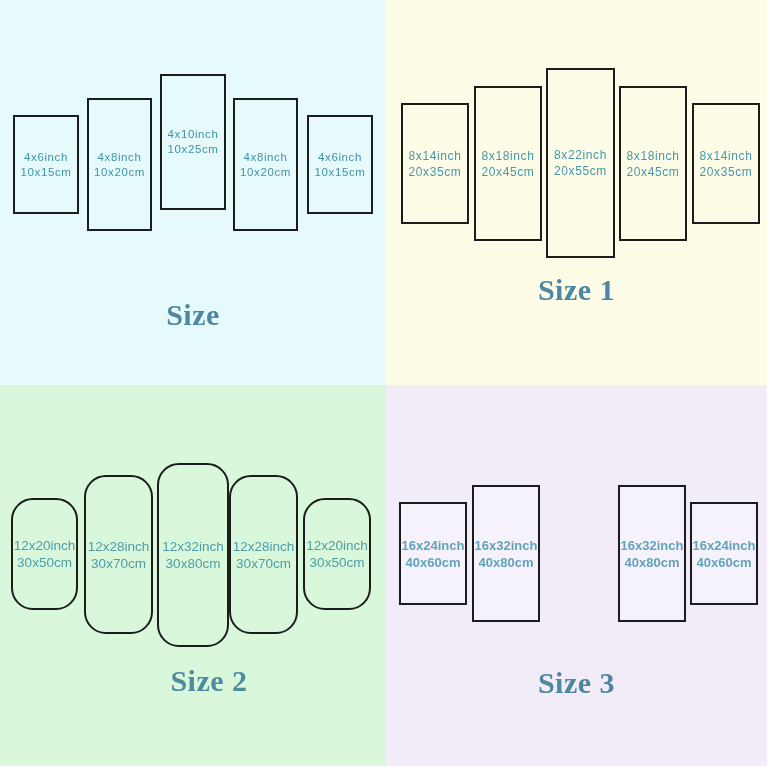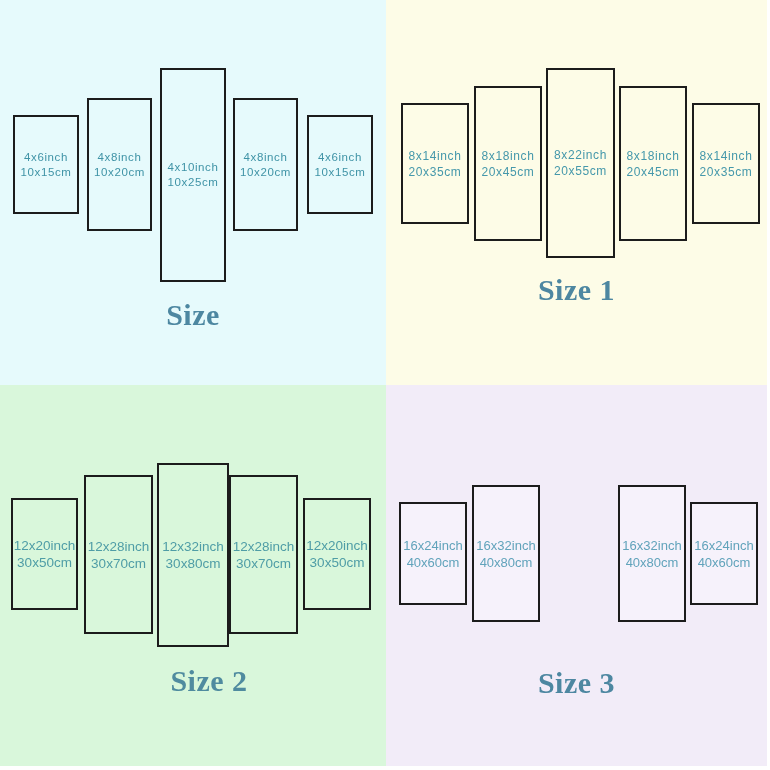--- a/index.html
+++ b/index.html
@@ -20,22 +20,22 @@
     background:var(--panel-bg);
     border:2px solid var(--border);
     display:flex;flex-direction:column;justify-content:center;align-items:center;
     color:var(--text);
     text-align:center;
   }
   .pline{white-space:nowrap;}
 
   #q0 .panel{font-size:11.5px;line-height:15px;letter-spacing:0.6px;}
   #q1 .panel{font-size:12px;line-height:16px;letter-spacing:0.6px;}
-  #q2 .panel{font-size:13.5px;line-height:17px;}
-  #q3 .panel{font-size:13px;line-height:17px;}
+  #q2 .panel{font-size:13.5px;line-height:17px;border-radius:22px;}
+  #q3 .panel{font-size:13px;line-height:17px;font-weight:bold;}
 
   .title{
     position:absolute;left:0;width:100%;text-align:center;
     font-family:"Liberation Serif", serif;font-weight:700;
     font-size:30px;line-height:30px;color:var(--title);
     letter-spacing:0.5px;
   }
   #q0 .title{top:276px;margin-top:24px;}
   #q1 .title{top:275px;}
   #q2 .title{top:281px;padding-left:16px;}
@@ -48,21 +48,21 @@
 
   <section class="quadrant" id="q0" style="--bg: #e6fafc; --panel-bg: #e6fafc; --text: #3f93a6; --title: #4d87a1; --border: #1c1c1c;">
     <div class="panel" style="left:13px;top:115px;width:66px;height:99px">
       <div class="pline">4x6inch</div>
       <div class="pline">10x15cm</div>
     </div>
     <div class="panel" style="left:87px;top:98px;width:65px;height:133px">
       <div class="pline">4x8inch</div>
       <div class="pline">10x20cm</div>
     </div>
-    <div class="panel" style="left:160px;top:68px;width:66px;height:214px">
+    <div class="panel" style="left:160px;top:74px;width:66px;height:136px">
       <div class="pline">4x10inch</div>
       <div class="pline">10x25cm</div>
     </div>
     <div class="panel" style="left:233px;top:98px;width:65px;height:133px">
       <div class="pline">4x8inch</div>
       <div class="pline">10x20cm</div>
     </div>
     <div class="panel" style="left:307px;top:115px;width:66px;height:99px">
       <div class="pline">4x6inch</div>
       <div class="pline">10x15cm</div>

